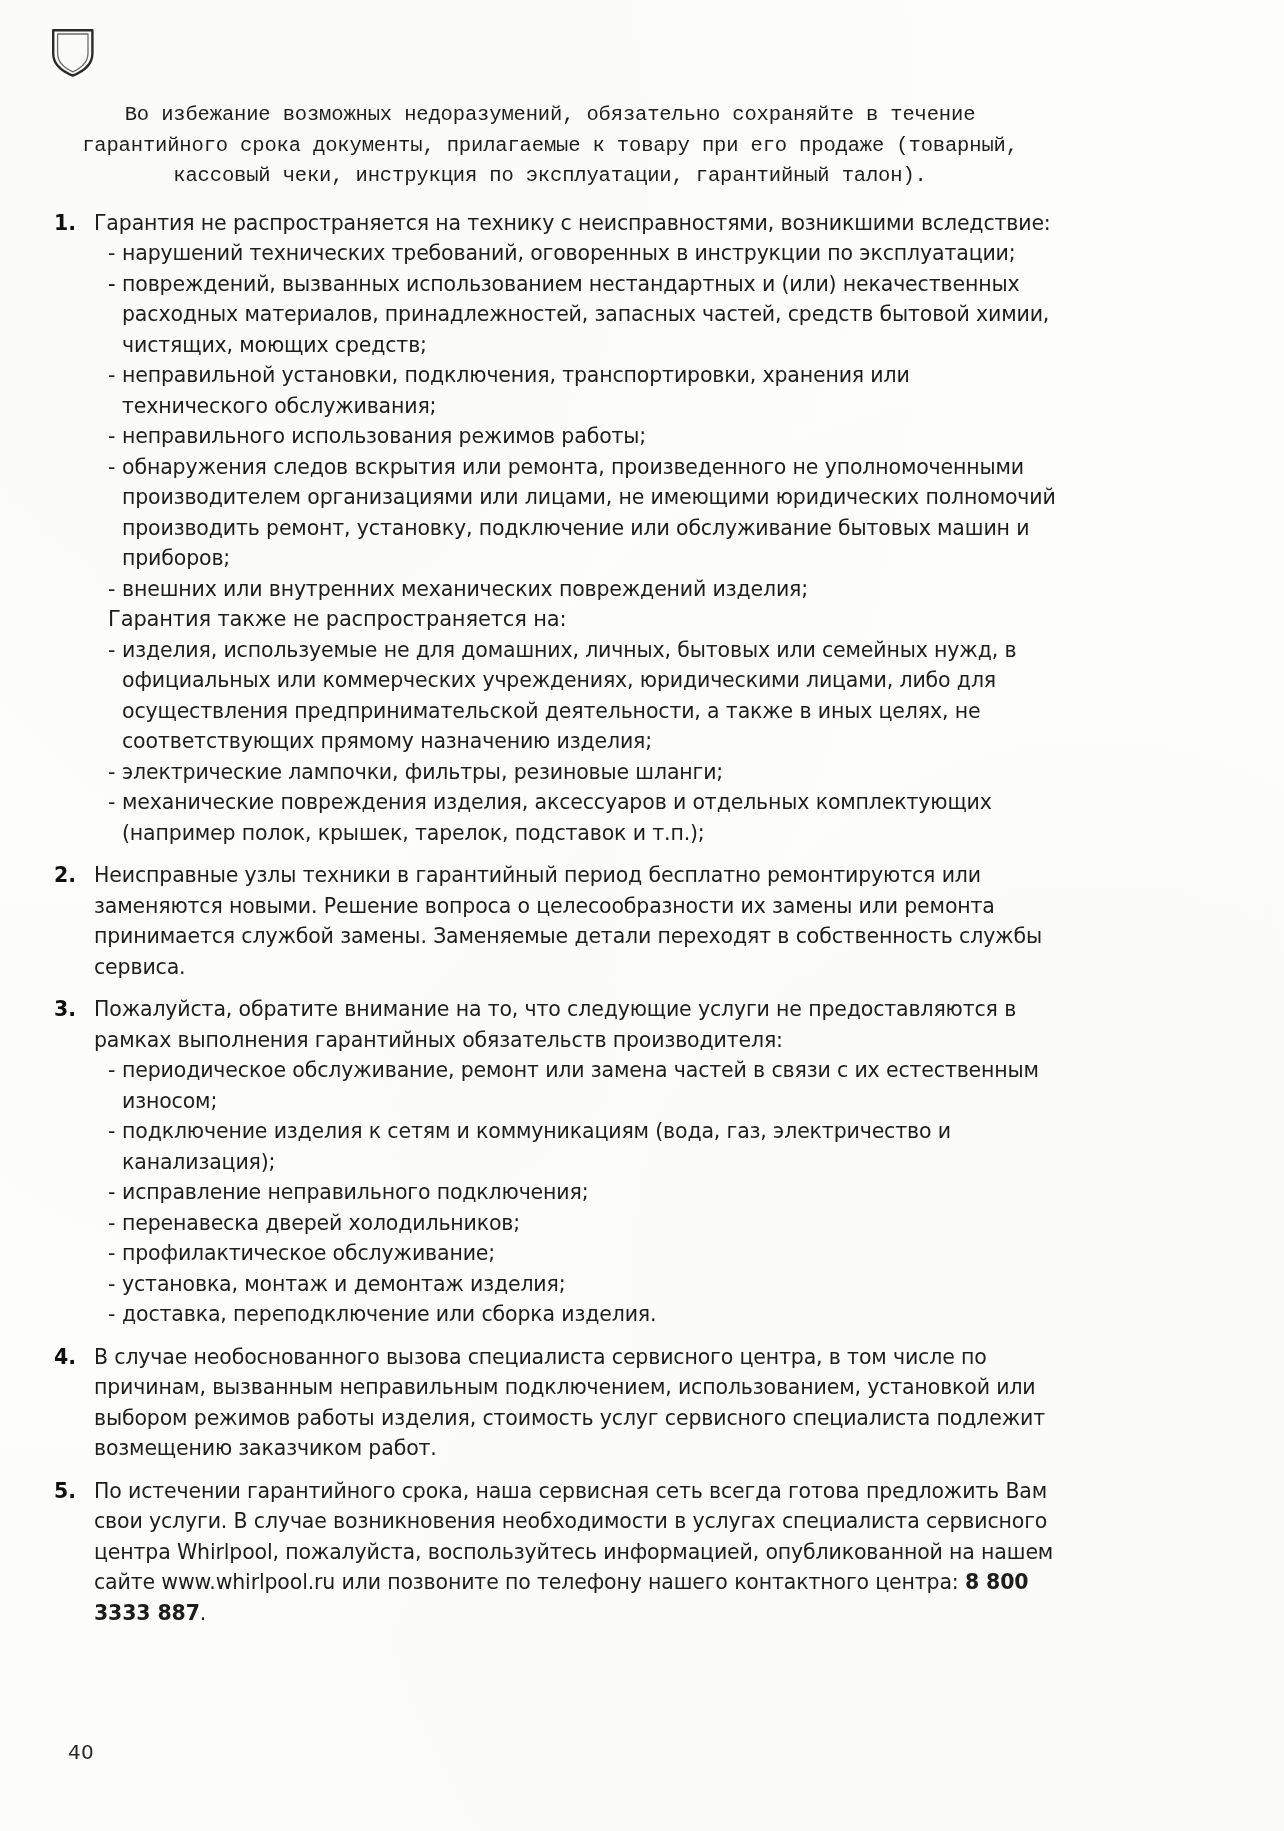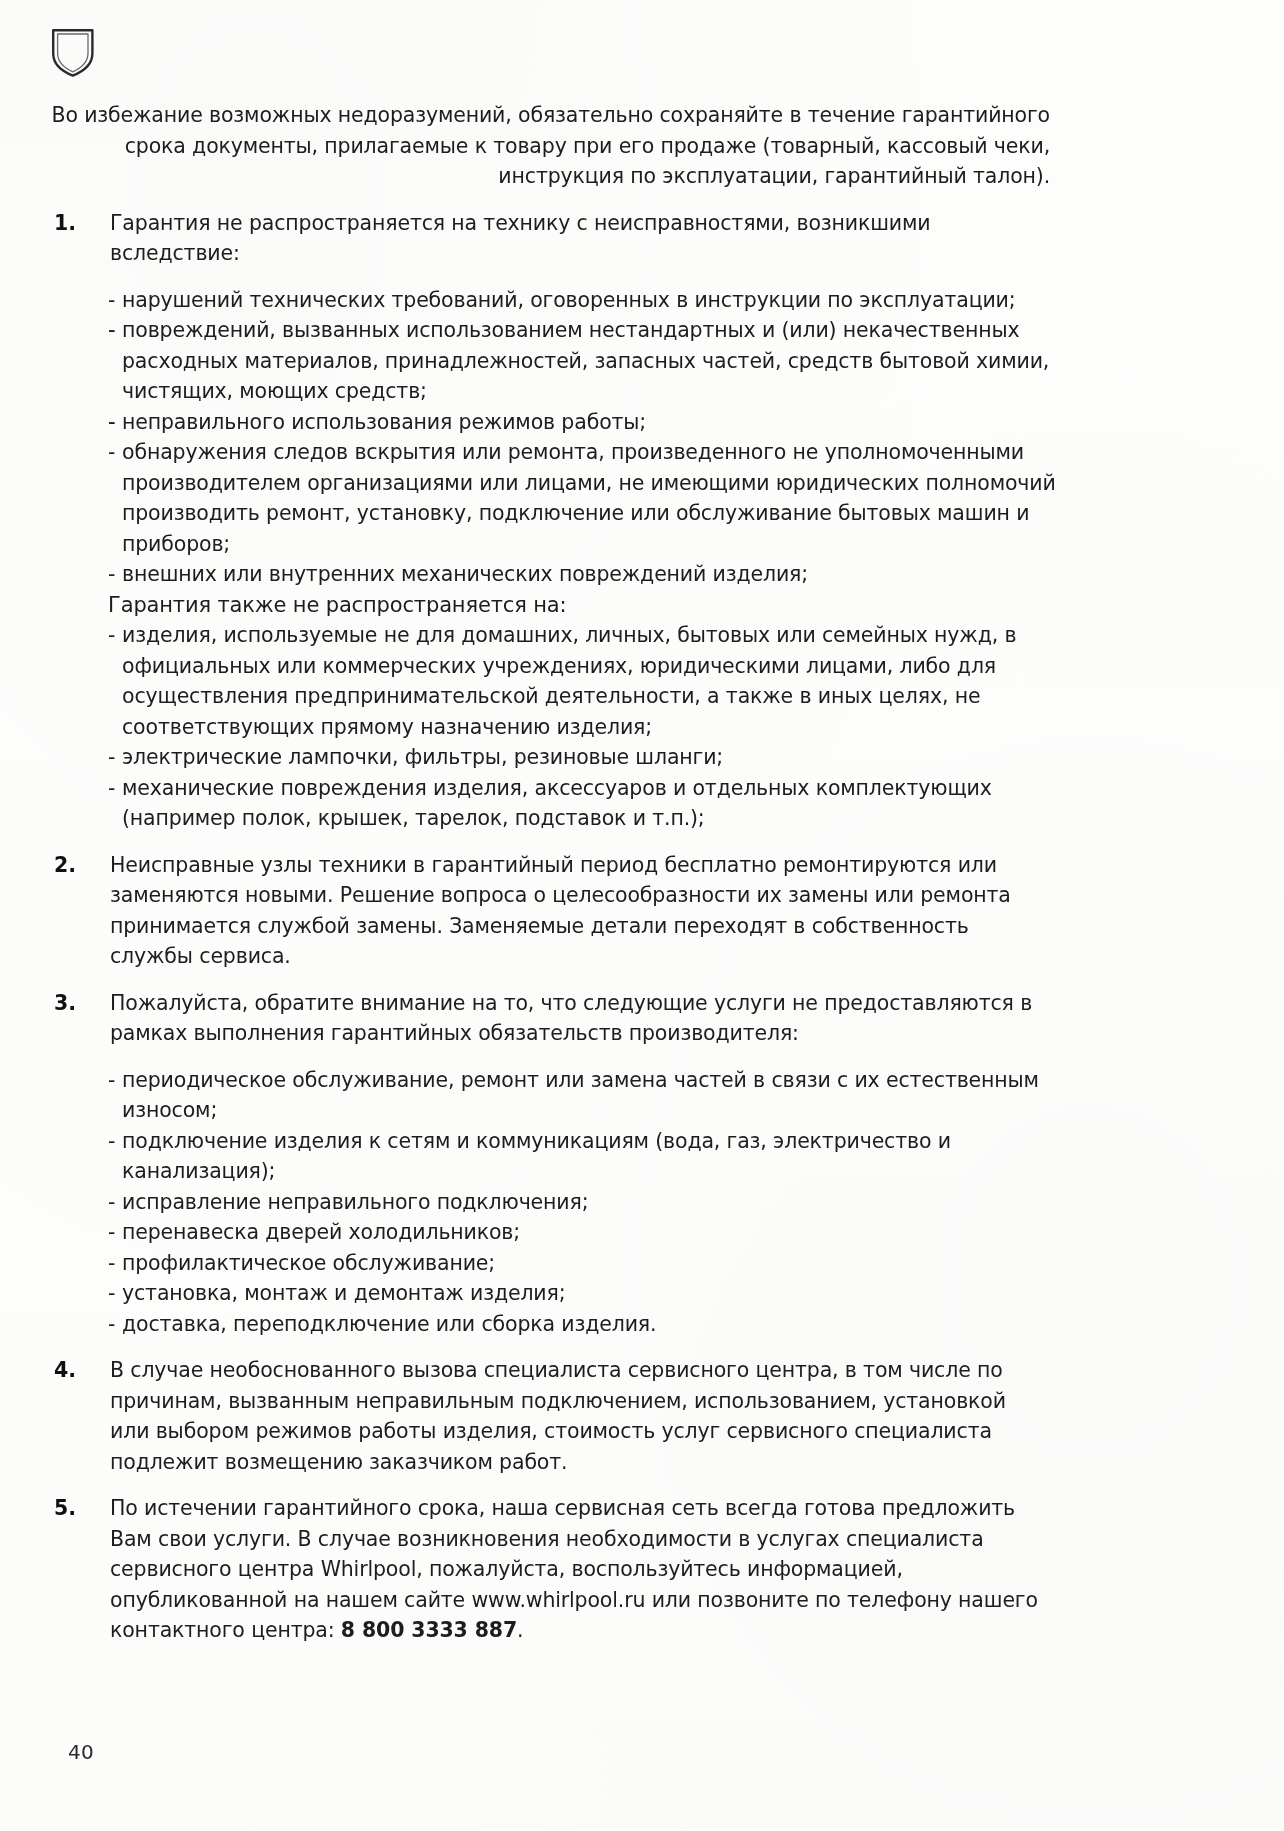--- a/index.html
+++ b/index.html
@@ -41,22 +41,23 @@
   }
   .shield-wrap svg { display: block; }
 
   
   .intro {
     font-size: 20.5px;
     line-height: 30.5px;
     letter-spacing: -0.15px;
     color: #1d1d1d;
     margin-bottom: 16px;
-    text-align: right;
+    text-align: center;
     max-width: 1000px;
+    font-family: Liberation Mono, monospace;
   }
 
   
   .num-item {
     position: relative;
     padding-left: 44px;
     margin-bottom: 12px;
   }
   .num-marker {
     position: absolute;
@@ -67,21 +68,21 @@
     line-height: 30.5px;
     color: #101010;
   }
   .num-body {
     font-size: 20.5px;
     line-height: 30.5px;
     letter-spacing: -0.15px;
     color: #1d1d1d;
   }
   .num-para {
-    margin: 16px;
+    margin: 0;
   }
 
   
   .sub-list {
     list-style: none;
     margin: 0;
     padding: 0 0 0 14px;
   }
   .sub-item {
     position: relative;
@@ -135,21 +136,21 @@
     <p class="intro">Во избежание возможных недоразумений, обязательно сохраняйте в течение гарантийного срока документы, прилагаемые к товару при его продаже (товарный, кассовый чеки, инструкция по эксплуатации, гарантийный талон).</p>
 
     <div class="num-item">
       <span class="num-marker">1.</span>
       <div class="num-body">
         <p class="num-para">Гарантия не распространяется на технику с неисправностями, возникшими вследствие:</p>
         <ul class="sub-list">
           <li class="sub-item"><span class="dash">-</span><span>нарушений технических требований, оговоренных в инструкции по эксплуатации;</span></li>
           <li class="sub-item"><span class="dash">-</span></li>
           <li class="sub-item"><span class="dash">-</span><span>повреждений, вызванных использованием нестандартных и (или) некачественных расходных материалов, принадлежностей, запасных частей, средств бытовой химии, чистящих, моющих средств;</span></li>
-          <li class="sub-item"><span class="dash">-</span></li>
+          <li class="sub-item"><span class="dash">-</span><span>неправильной установки, подключения, транспортировки, хранения или технического обслуживания;</span></li>
           <li class="sub-item"><span class="dash">-</span><span>неправильного использования режимов работы;</span></li>
           <li class="sub-item"><span class="dash">-</span><span>обнаружения следов вскрытия или ремонта, произведенного не уполномоченными производителем организациями или лицами, не имеющими юридических полномочий производить ремонт, установку, подключение  или обслуживание бытовых машин и приборов;</span></li>
           <li class="sub-item"><span class="dash">-</span><span>внешних или внутренних механических повреждений изделия;</span></li>
         </ul>
         <div class="plain-line">Гарантия также не распространяется на:</div>
         <ul class="sub-list">
           <li class="sub-item"><span class="dash">-</span><span>изделия, используемые не для домашних, личных, бытовых или семейных нужд, в официальных или коммерческих учреждениях, юридическими лицами, либо для осуществления предпринимательской деятельности, а также  в иных целях, не соответствующих прямому назначению изделия;</span></li>
           <li class="sub-item"><span class="dash">-</span><span>электрические лампочки, фильтры, резиновые шланги;</span></li>
           <li class="sub-item"><span class="dash">-</span><span>механические повреждения изделия, аксессуаров и отдельных комплектующих (например полок, крышек, тарелок, подставок и т.п.);</span></li>
         </ul>

